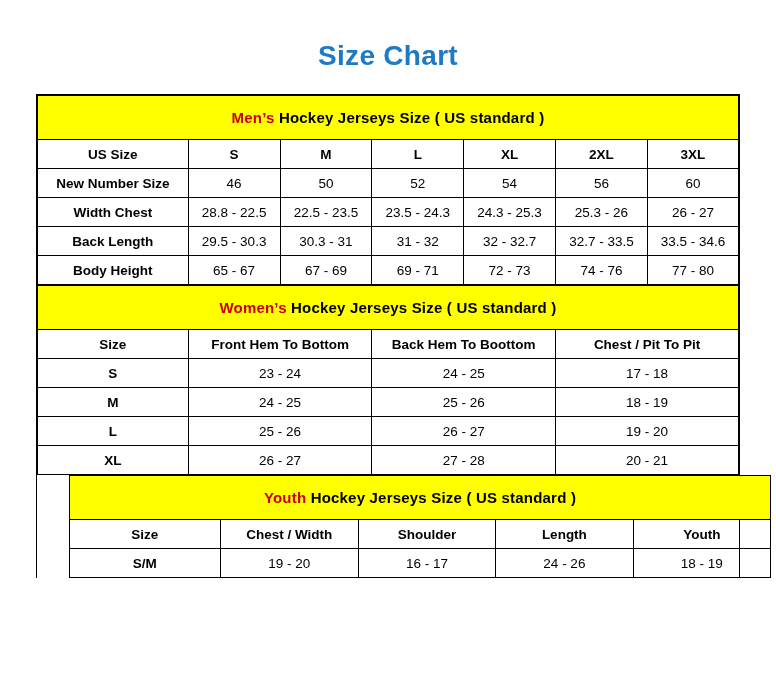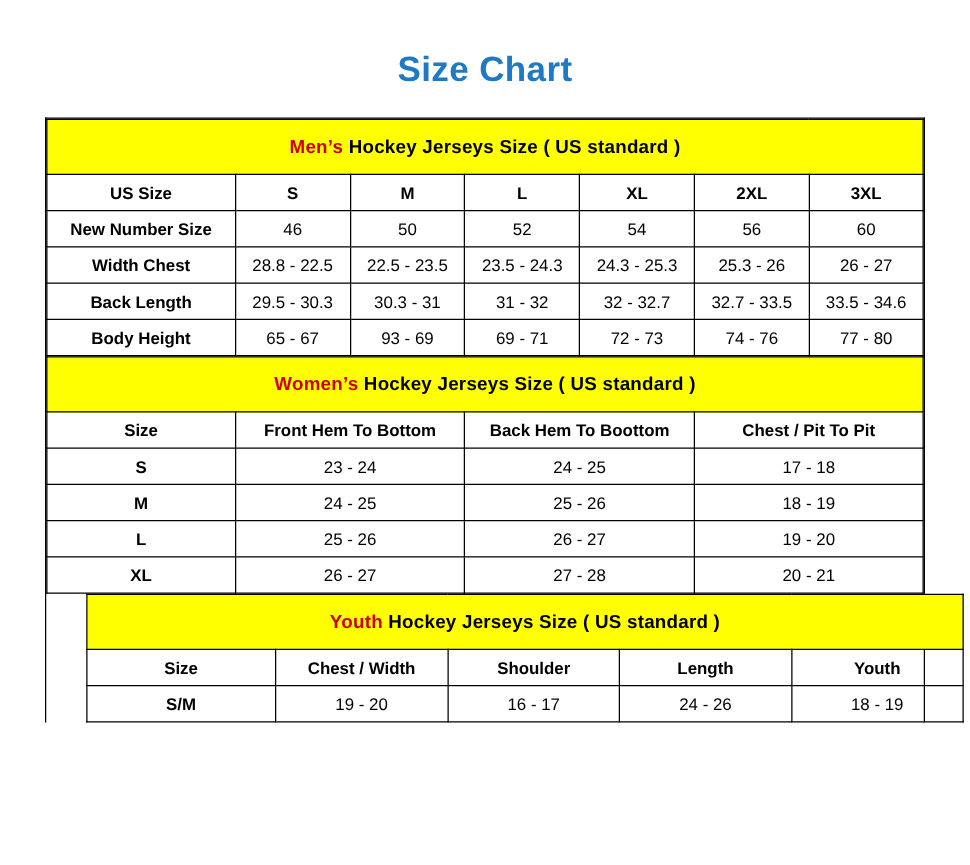--- a/index.html
+++ b/index.html
@@ -133,21 +133,21 @@
           <td>29.5 - 30.3</td>
           <td>30.3 - 31</td>
           <td>31 - 32</td>
           <td>32 - 32.7</td>
           <td>32.7 - 33.5</td>
           <td>33.5 - 34.6</td>
         </tr>
         <tr>
           <td class="lbl">Body Height</td>
           <td>65 - 67</td>
-          <td>93 - 69</td>
+          <td>67 - 69</td>
           <td>69 - 71</td>
           <td>72 - 73</td>
           <td>74 - 76</td>
           <td>77 - 80</td>
         </tr>
       </tbody>
     </table>
 
     <table>
       <colgroup>

